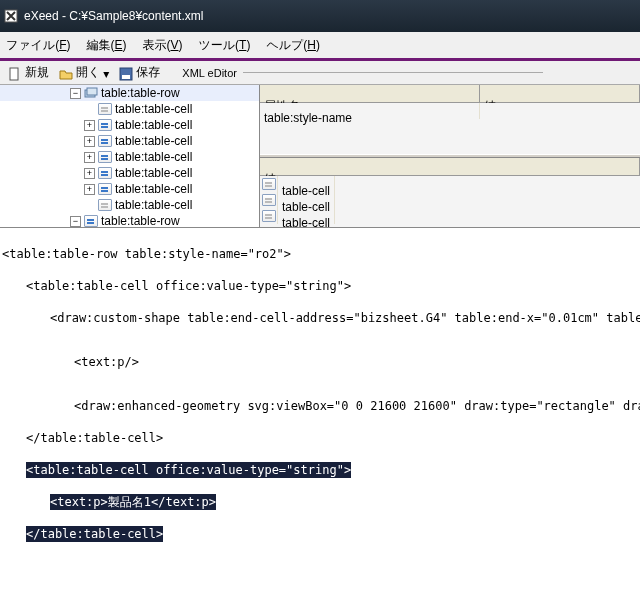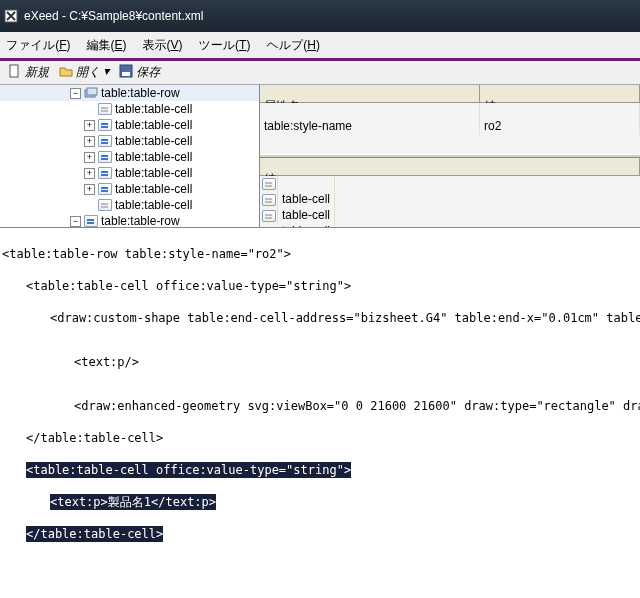--- a/index.html
+++ b/index.html
@@ -6,21 +6,21 @@
   html, body { margin: 0; padding: 0; font-family: "MS Gothic", "MS PGothic", sans-serif; font-size: 12px; }
   body { width: 640px; background: #fff; }
 
   .titlebar { background: linear-gradient(#2b3846, #1a2530); color: #fff; height: 32px; display: flex; align-items: center; padding-left: 4px; gap: 6px; }
   .titlebar .icon { width: 14px; height: 14px; display: flex; align-items: center; justify-content: center; }
   .menubar { background: #f0f0f0; border-bottom: 3px solid #701a75; height: 29px; display: flex; align-items: center; gap: 4px; }
   .menuitem { padding: 1px 6px; cursor: default; }
   .menuitem u { text-decoration: underline; }
 
   .toolbar { background: #f0f0f0; border-bottom: 1px solid #aaa; height: 24px; display: flex; align-items: center; padding-left: 4px; gap: 2px; }
-  .tbtn { display: flex; align-items: flex-start; gap: 3px; padding: 1px 4px; cursor: default; font-style: italic; }
+  .tbtn { display: flex; align-items: flex-end; gap: 3px; padding: 1px 4px; cursor: default; }
   .tbtn .ti { width: 14px; height: 14px; }
   .xmled-label { margin-left: 16px; font-size: 11px; display: flex; align-items: center; }
   .xmled-label .line { border-top: 1px solid #aaa; width: 300px; margin-left: 6px; }
 
   .panes { display: flex; border-bottom: 1px solid #888; height: 143px; }
   .tree-pane { width: 260px; border-right: 1px solid #888; overflow: hidden; background: #fff; position: relative; }
   .tree-scroll { overflow: auto; height: 100%; }
   .tree-row { display: flex; align-items: center; height: 16px; white-space: nowrap; }
   .indent { display: inline-block; }
   .expander { width: 11px; height: 11px; border: 1px solid #888; margin-right: 3px; display: inline-flex; align-items: center; justify-content: center; font-size: 9px; line-height: 1; background: #fff; cursor: default; }
@@ -29,21 +29,21 @@
   .icon-page { background: linear-gradient(#fff,#eee); border: 1px solid #8aa0c0; border-radius: 1px; position: relative; }
   .icon-page.blue::after { content: ""; position: absolute; width: 7px; height: 2px; background: #3a78c9; top: 3px; left: 2px; box-shadow: 0 3px 0 #3a78c9; }
   .icon-page.plain::after { content: ""; position: absolute; width: 7px; height: 2px; background: #bbb; top: 3px; left: 2px; box-shadow: 0 3px 0 #bbb; }
   .tree-row.selected { background: #e8eefc; }
 
   .right-pane { flex: 1; display: flex; flex-direction: column; }
   .grid-header { display: flex; background: #ece9d8; border-bottom: 1px solid #999; height: 18px; }
   .grid-header .col { border-right: 1px solid #999; padding: 13px 4px; font-size: 12px; }
   .grid-body { flex: 1; background: #f4f4f4; overflow: hidden; }
   .grid-row { display: flex; height: 16px; }
-  .grid-row .cell { padding: 16px 4px; border-right: 1px solid #e4e0d0; }
+  .grid-row .cell { padding: 8px 4px; border-right: 1px solid #e4e0d0; }
   .grid-row .cell.ic { width: 18px; padding: 0 2px; }
   .divider { height: 4px; background: #d4d0c8; border-top: 1px solid #fff; border-bottom: 1px solid #888; }
 
   .source { font-family: "MS Gothic", monospace; font-size: 12px; padding: 2px 2px 8px 2px; line-height: 16px; white-space: pre; overflow-x: hidden; }
   .source .line { display: block; }
   .hl { background: #17203a; color: #fff; display: inline-block; }
   .ind1 { padding-left: 24px; }
   .ind2 { padding-left: 48px; }
   .ind3 { padding-left: 72px; margin-top: 12px; }
 
@@ -84,20 +84,24 @@
         </svg></span>
     <span>開く</span>
     <span>▾</span>
   </div>
   <div class="tbtn">
     <span class="ti"><svg width="14" height="14">
           <rect x="1" y="1" width="12" height="12" fill="#4b6ea8" stroke="#2a4370"></rect>
           <rect x="3" y="8" width="8" height="4" fill="#fff"></rect>
         </svg></span>
     <span>保存</span>
+  </div>
+  <div class="xmled-label">
+    <span>XML eDitor</span>
+      <span class="line"></span>
   </div>
 </div>
 
 <div class="panes">
   <div class="tree-pane">
     <div class="tree-scroll">
       <div class="tree-row selected">
         <span class="indent" style="width:70px"></span>
         <span class="expander">−</span>
         <span class="node-icon"><svg width="14" height="12">
@@ -158,21 +162,20 @@
   </div>
 
   <div class="right-pane">
     <div class="grid-header">
       <div class="col col-attr">属性名</div>
       <div class="col col-val">値</div>
     </div>
     <div class="grid-body" style="height:56px">
       <div class="grid-row">
         <div class="cell col-attr">table:style-name</div>
-        <div class="cell col-val">ro2</div>
       </div>
     </div>
     <div class="divider"></div>
     <div class="grid-header">
       <div class="col col-val">値</div>
     </div>
     <div class="grid-body">
       <div class="grid-row">
           <div class="cell ic"><span class="node-icon icon-page plain"></span></div>
           <div class="cell">table-cell</div>

